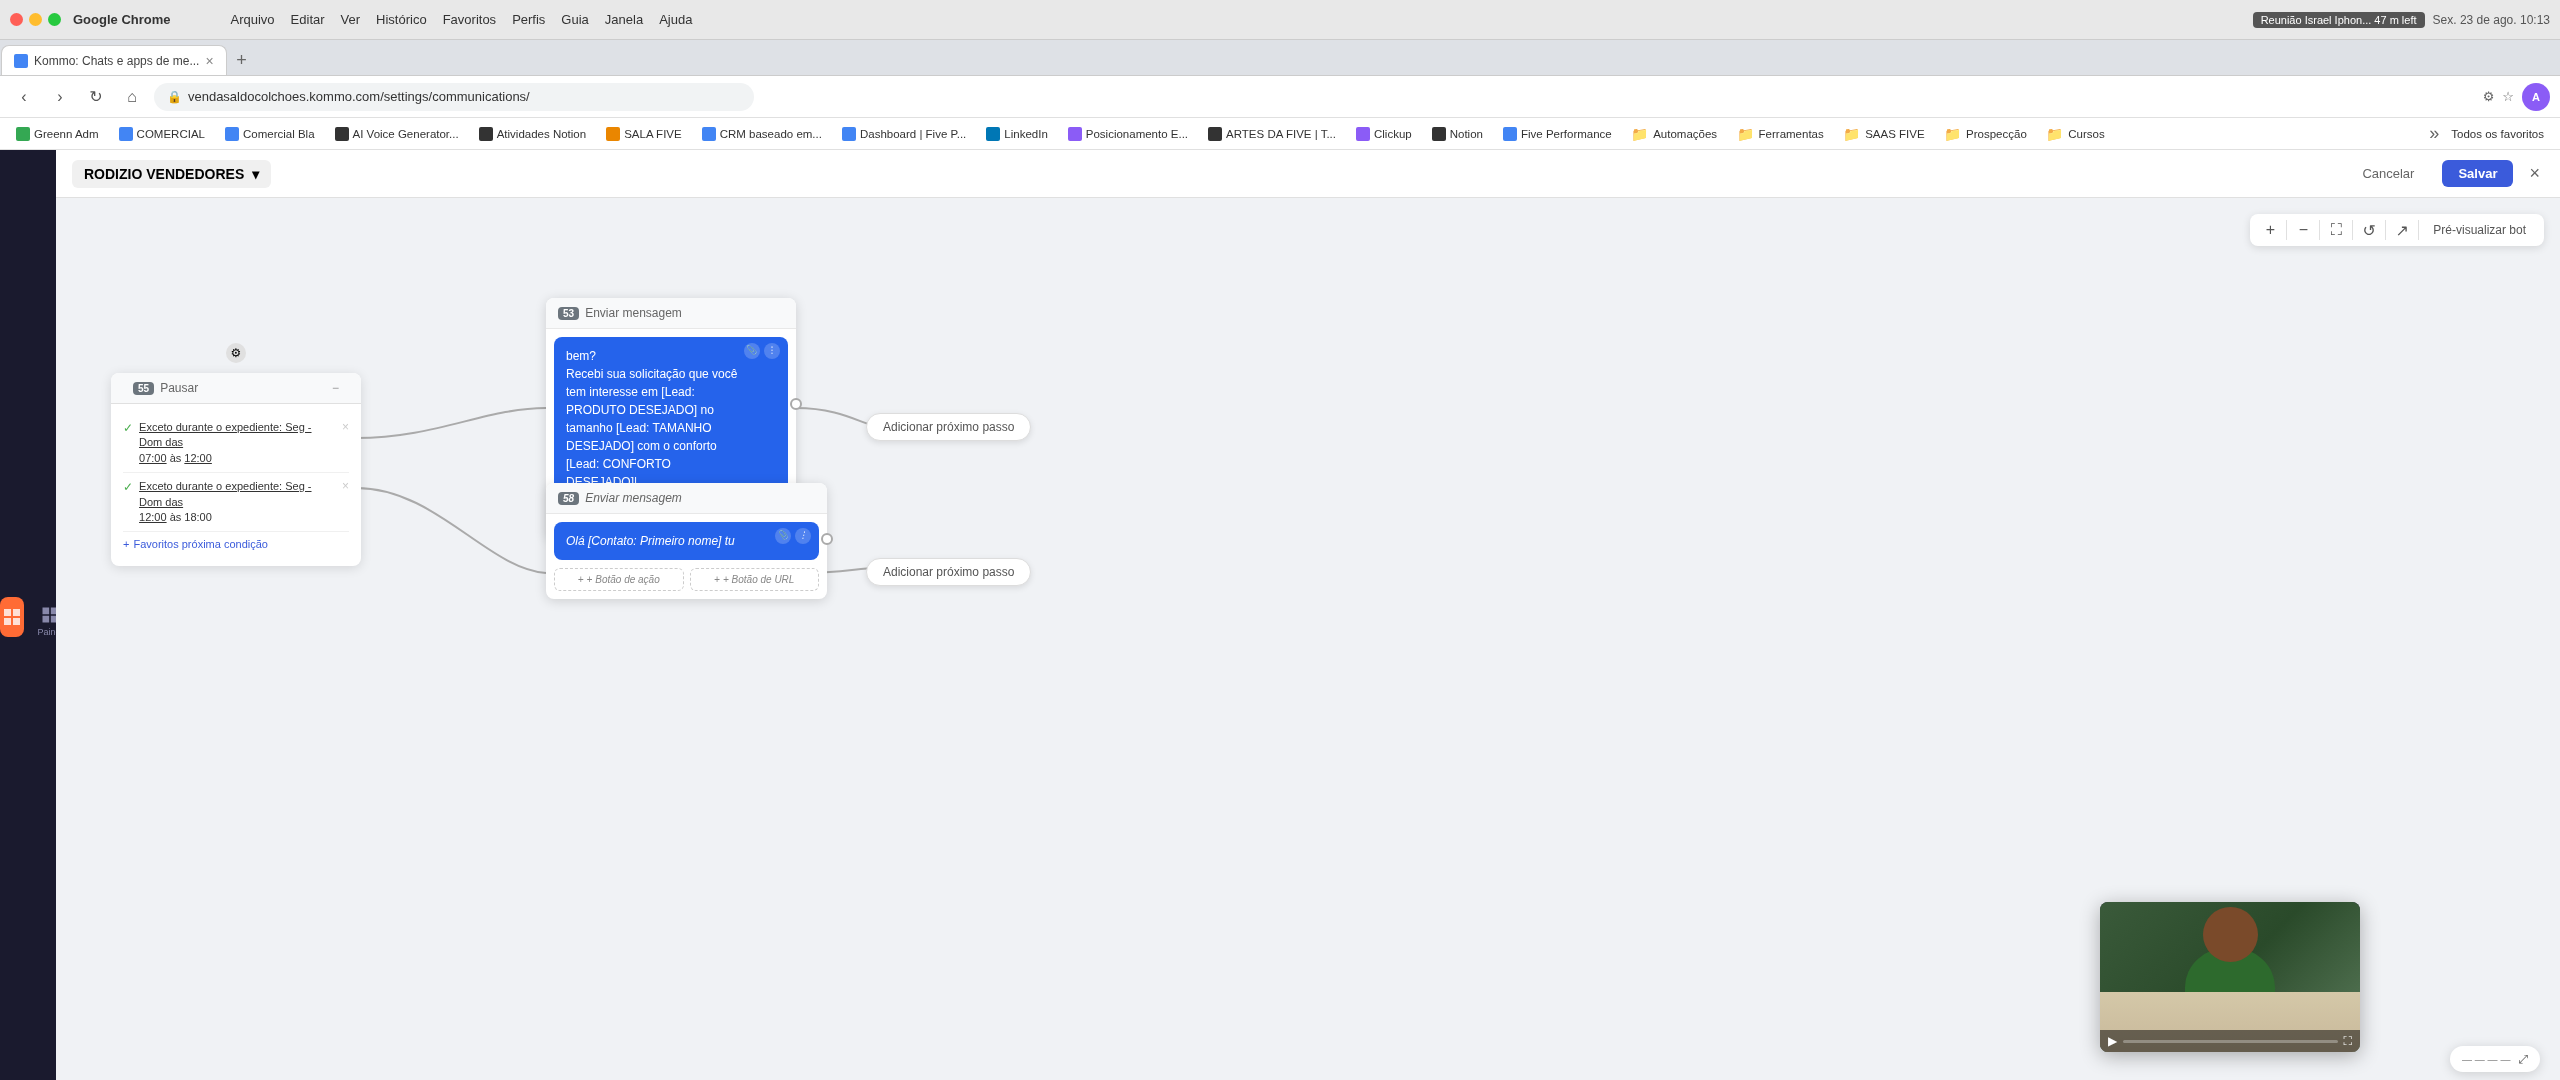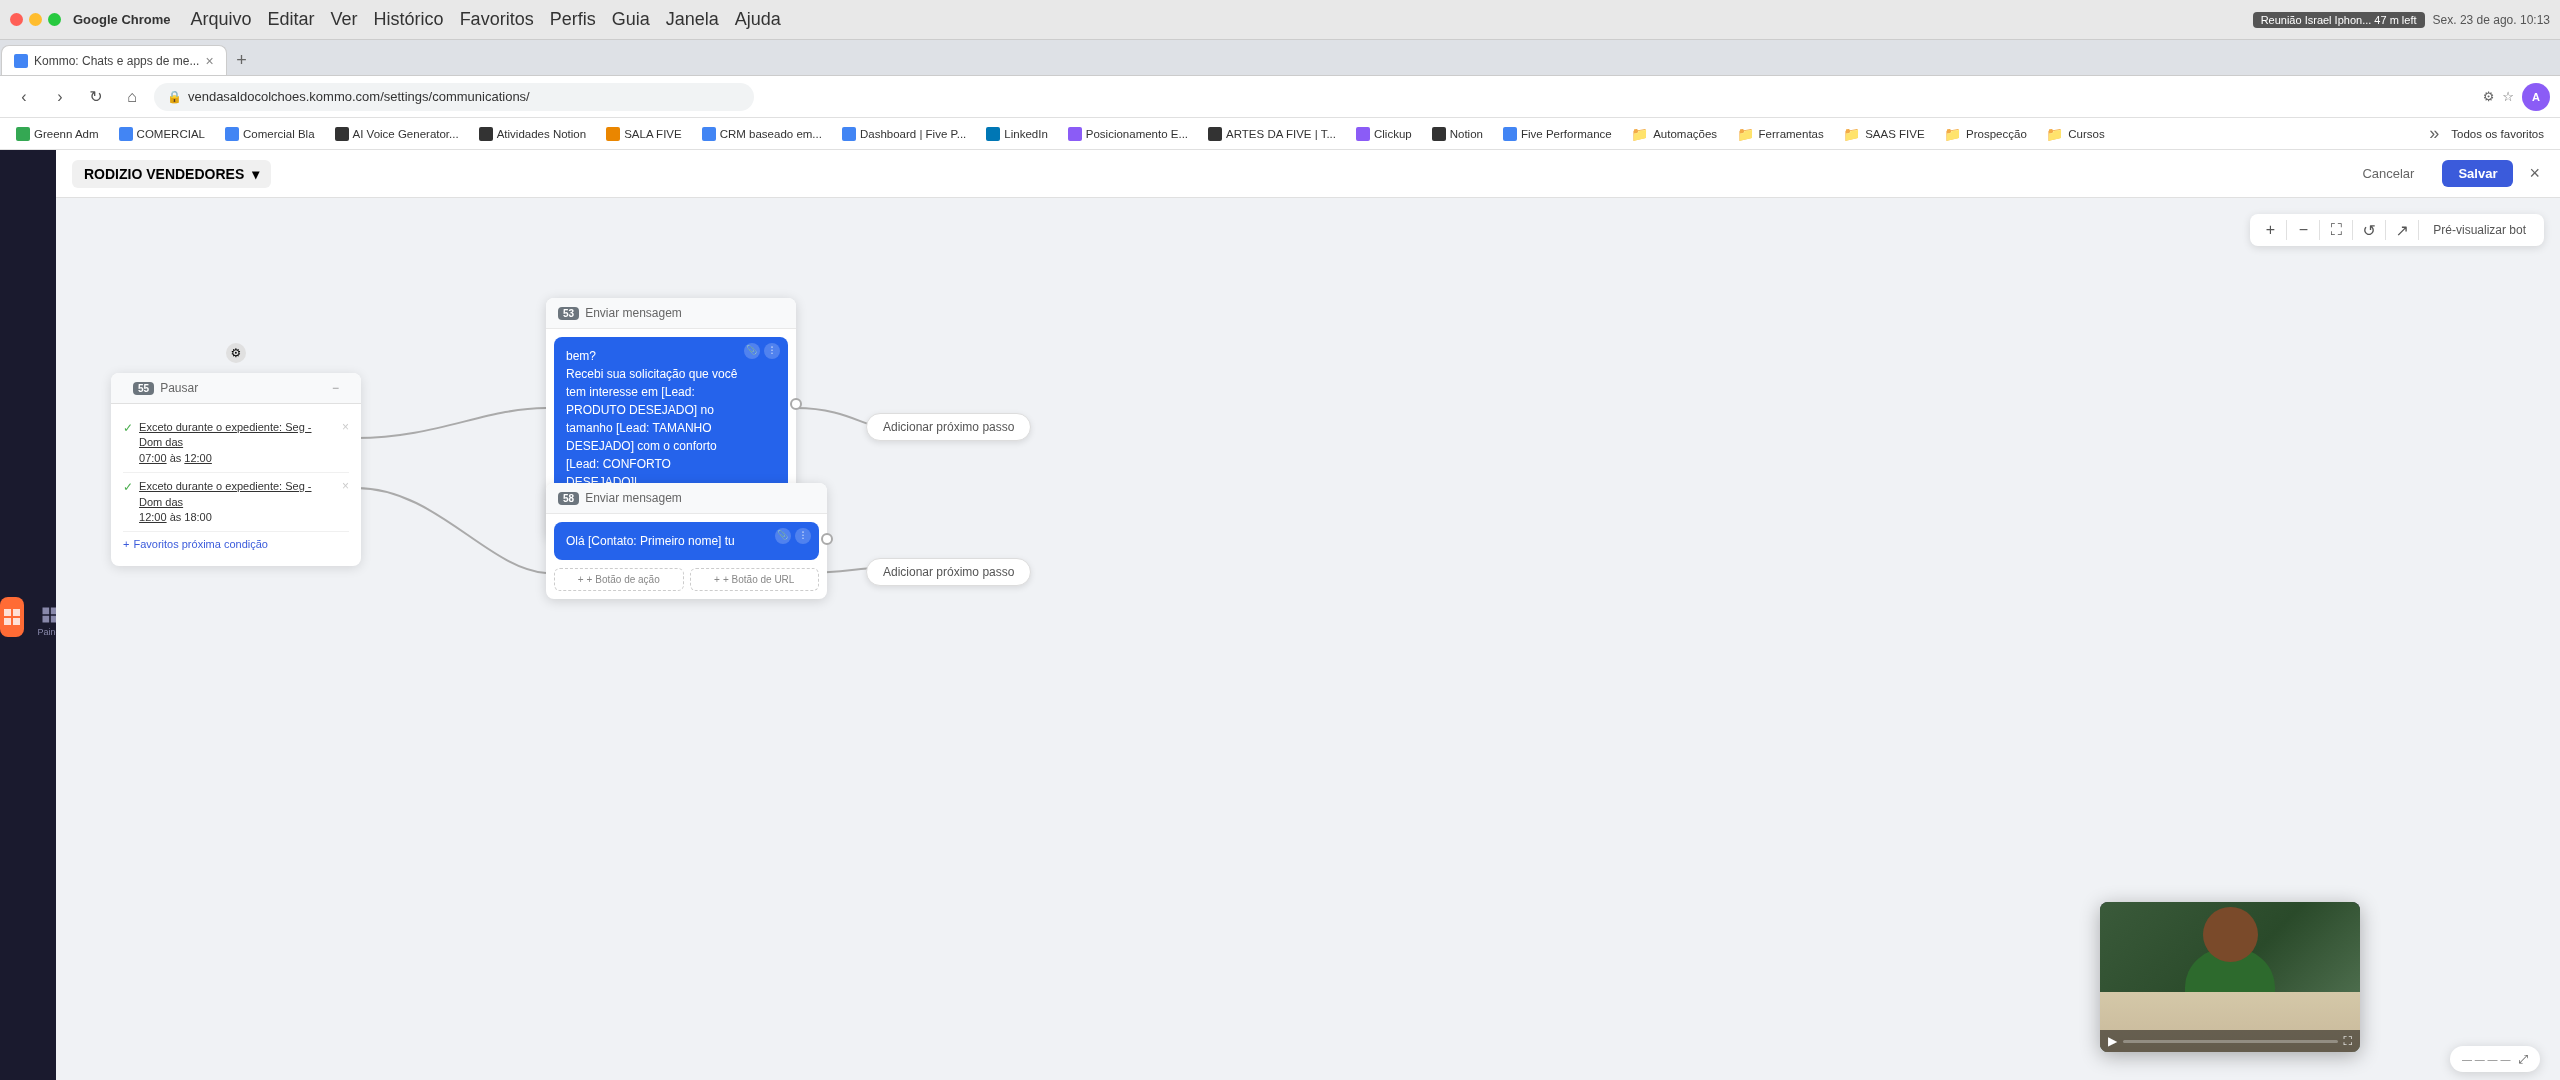--- a/index.html
+++ b/index.html
@@ -15,21 +15,21 @@
       font-size: 13px;
       color: #333;
       border-bottom: 1px solid #ccc;
     }
     .macos-bar .traffic-lights { display: flex; gap: 6px; margin-right: 12px; }
     .traffic-light { width: 13px; height: 13px; border-radius: 50%; }
     .tl-red { background: #ff5f56; }
     .tl-yellow { background: #ffbd2e; }
     .tl-green { background: #27c93f; }
     .macos-bar .app-name { font-weight: 600; margin-right: 20px; }
-    .macos-bar .menu-items { display: flex; gap: 16px; font-size: 18px; }
+    .macos-bar .menu-items { display: flex; gap: 16px; font-size: 13px; margin-left: 40px; }
     .macos-bar .right-icons { margin-left: auto; display: flex; align-items: center; gap: 8px; font-size: 12px; color: #555; }
     .meeting-badge { background: #555; color: white; padding: 2px 8px; border-radius: 4px; font-size: 11px; }
 
     
     .chrome-tabs {
       height: 36px;
       background: #dee1e6;
       display: flex;
       align-items: flex-end;
       padding: 0 1px;
@@ -827,21 +827,21 @@
           </div>
         </div>
 
         <div class="node-connector" style="top:100px; right:-6px;"></div>
       </div>
 
       <div class="add-next-btn" style="top:215px; left:810px;">
         <span>Adicionar próximo passo</span>
       </div>
 
-      <div style="position:absolute; top:285px; left:490px; width:281px;">
+      <div style="position:absolute; top:285px; left:490px; width:281px;font-style:italic;">
         <div class="msg-card">
           <div class="msg-header">
             <span class="node-number">58</span>
             <span>Enviar mensagem</span>
           </div>
           <div class="msg-bubble">
             <div class="msg-bubble-icons">
               <div class="bubble-icon">📎</div>
               <div class="bubble-icon">⋮</div>
             </div>

